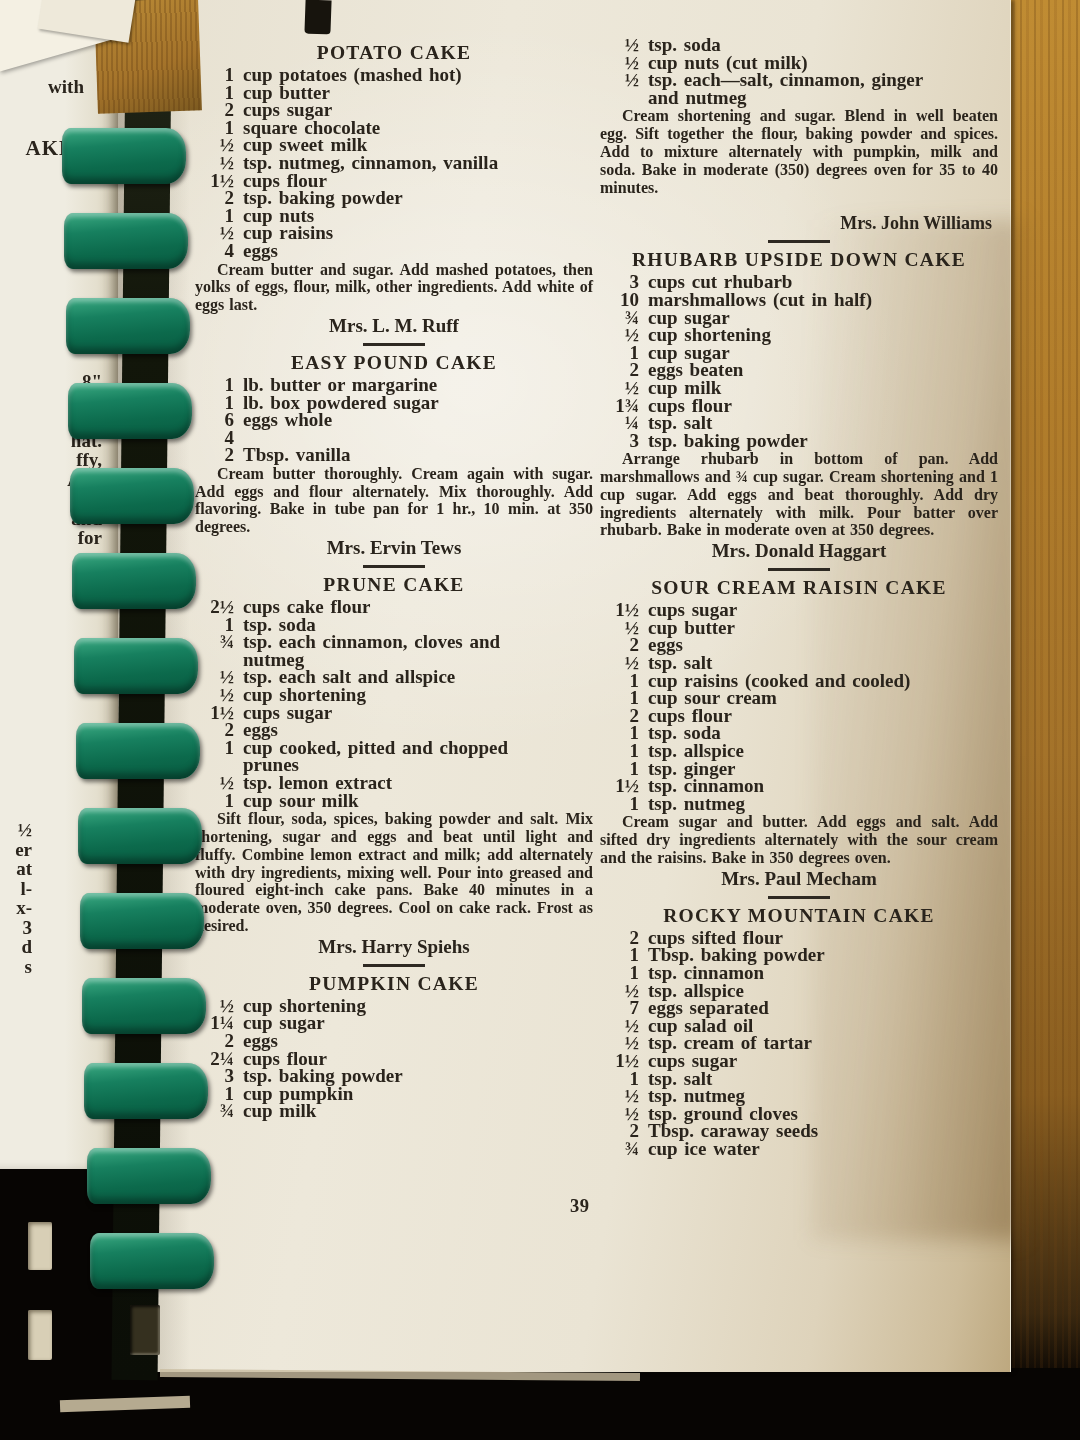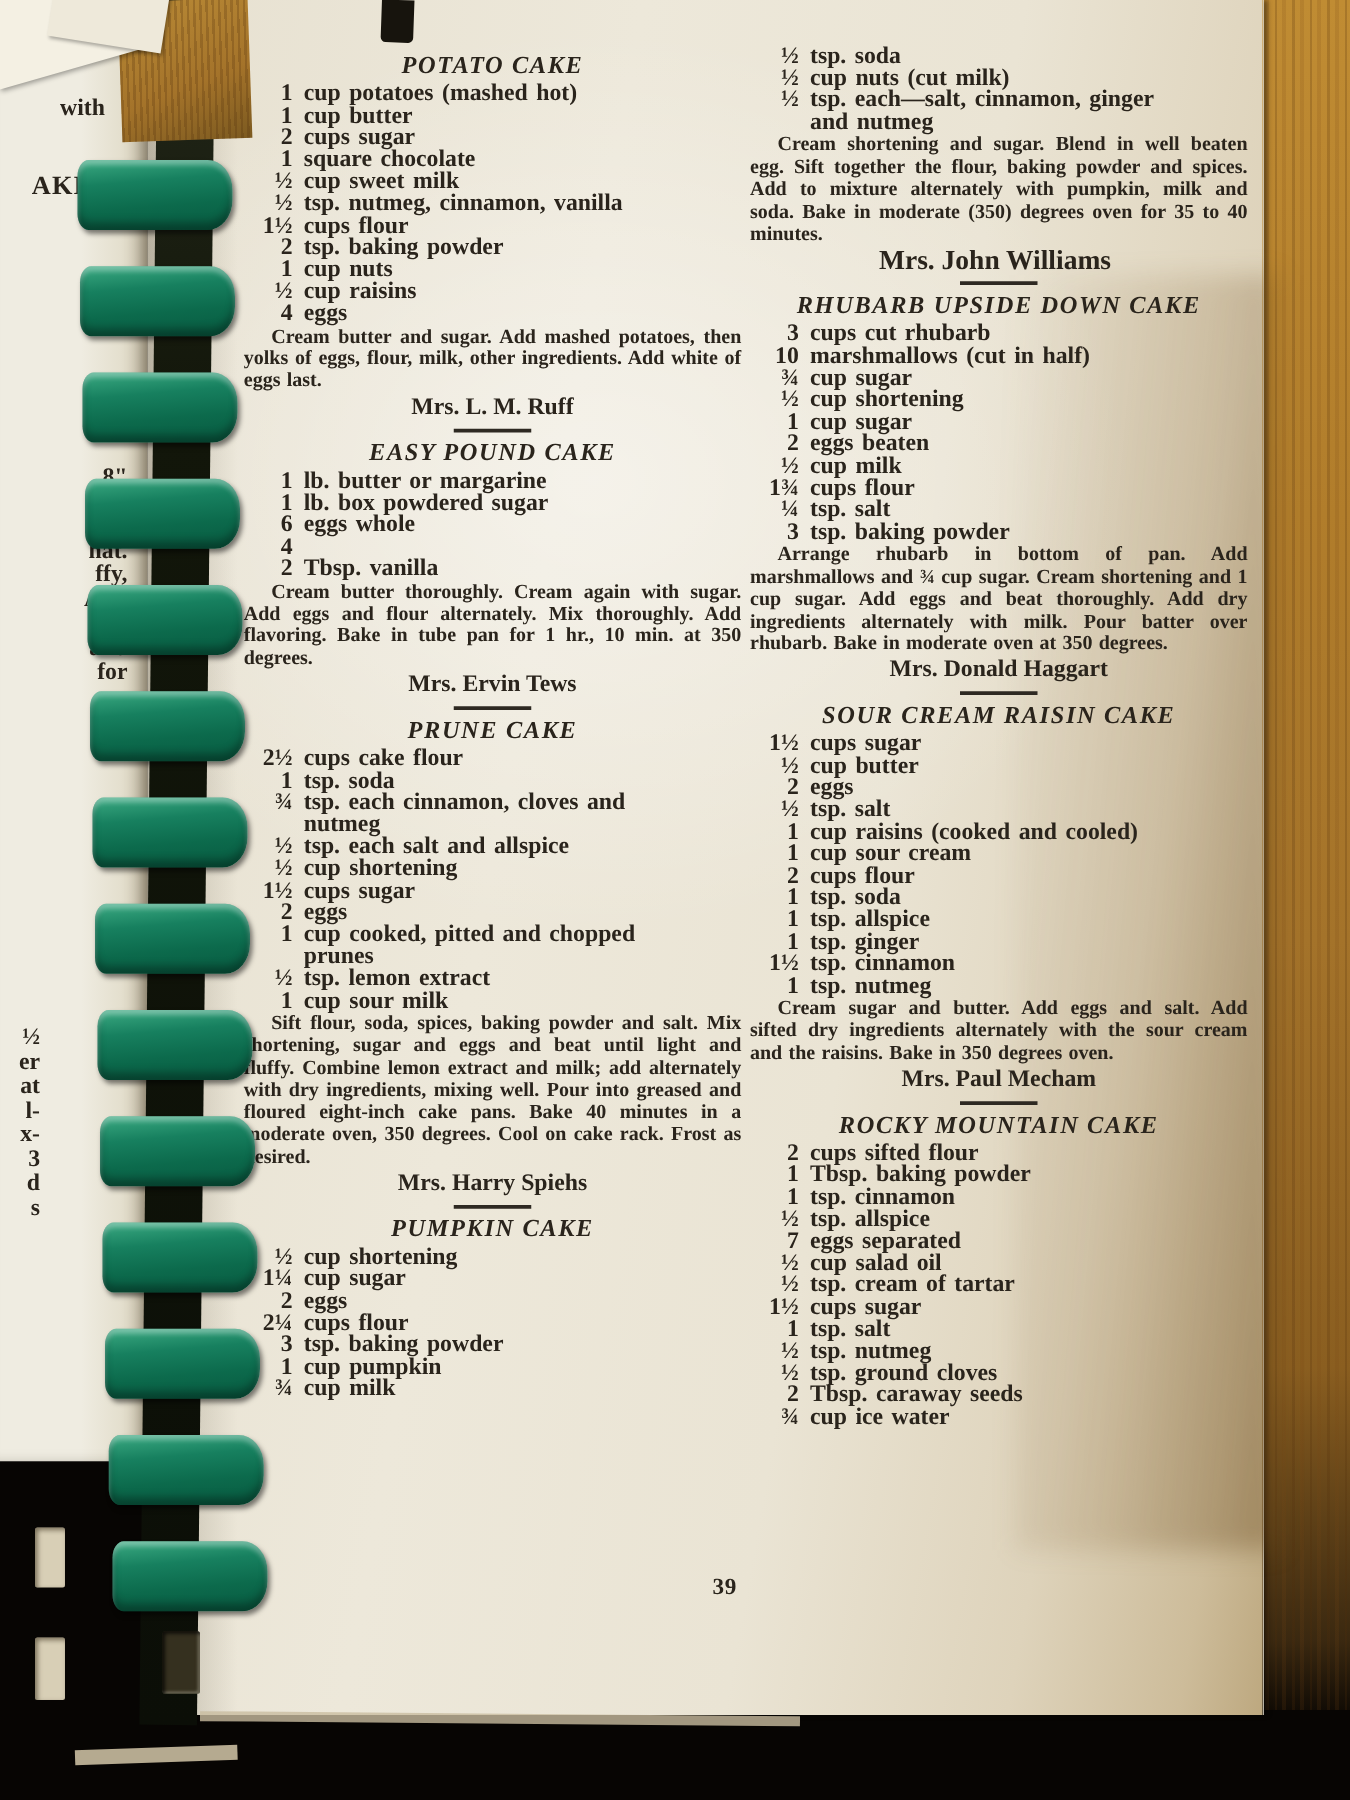--- a/index.html
+++ b/index.html
@@ -57,30 +57,30 @@
   .curl-shadow{position:absolute;right:-12px;top:220px;width:210px;height:1020px;
     background:linear-gradient(95deg, rgba(120,85,35,0) 0%, rgba(120,85,35,.18) 55%, rgba(100,68,25,.38) 100%);
     filter:blur(10px);}
 
   
   .col{position:absolute;top:36px;width:398px;}
   .col-left{left:77px;}
   .col-right{left:482px;}
   .recipe{margin-bottom:2px;}
   .r-title{font-size:19.5px;line-height:20px;text-align:center;letter-spacing:1.3px;
-    margin:7px 0 3px;font-weight:700;font-style:italic;}
+    margin:7px 0 3px;font-weight:700;}
   .ing-row{display:flex;font-size:19px;line-height:17.6px;word-spacing:2px;}
   .qty{flex:0 0 48px;text-align:right;padding-right:9px;box-sizing:border-box;white-space:nowrap;}
   .itx{flex:1;white-space:pre-line;}
   .instr{font-size:16px;line-height:17.8px;text-align:justify;text-indent:22px;
     margin:1px 0 0;word-spacing:1px;}
   .attr{font-size:19px;line-height:18px;text-align:center;margin-top:3px;}
-  .attr-right{font-size:22px;line-height:18px;text-align:center;padding-right:6px;margin-top:3px;}
+  .attr-right{font-size:18px;line-height:18px;text-align:right;padding-right:6px;margin-top:18px;}
   .divider{width:62px;height:3px;background:#2e2922;margin:8px auto 5px;}
-  .page-number{position:absolute;left:452px;top:1260px;font-size:18.5px;letter-spacing:.5px;}
+  .page-number{position:absolute;left:452px;top:1196px;font-size:18.5px;letter-spacing:.5px;}
 </style>
 </head>
 <body>
 
 <div class="photo">
 
   <div class="wood-right"></div>
   <div class="wood-topleft"></div>
 
   <div class="page-left">

